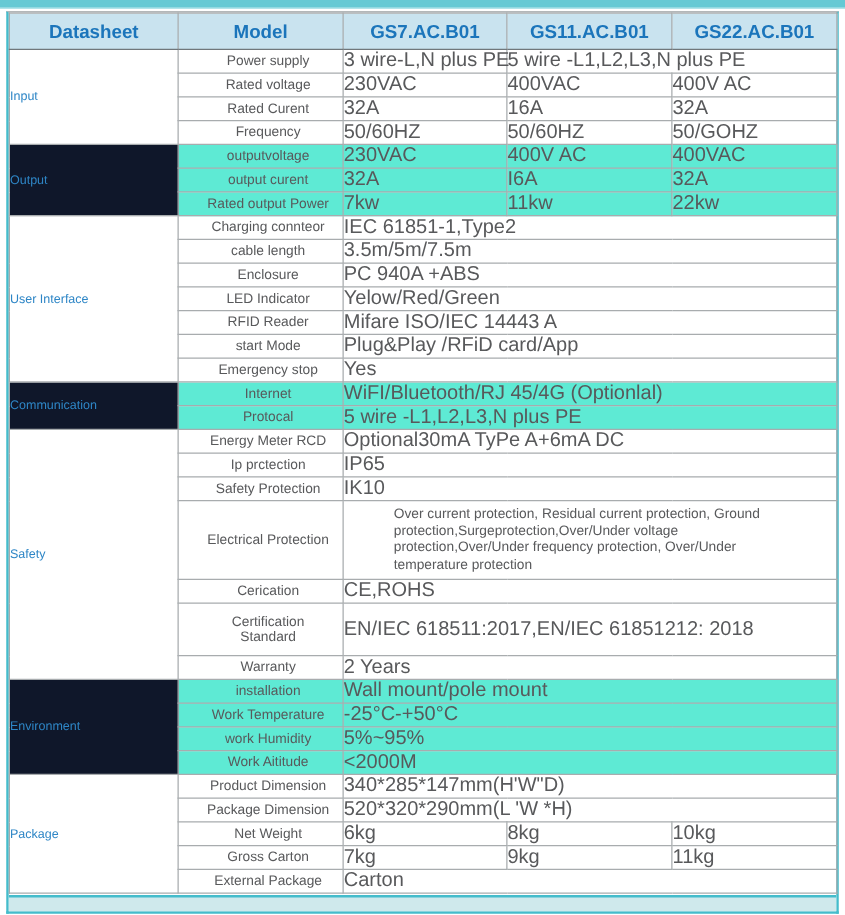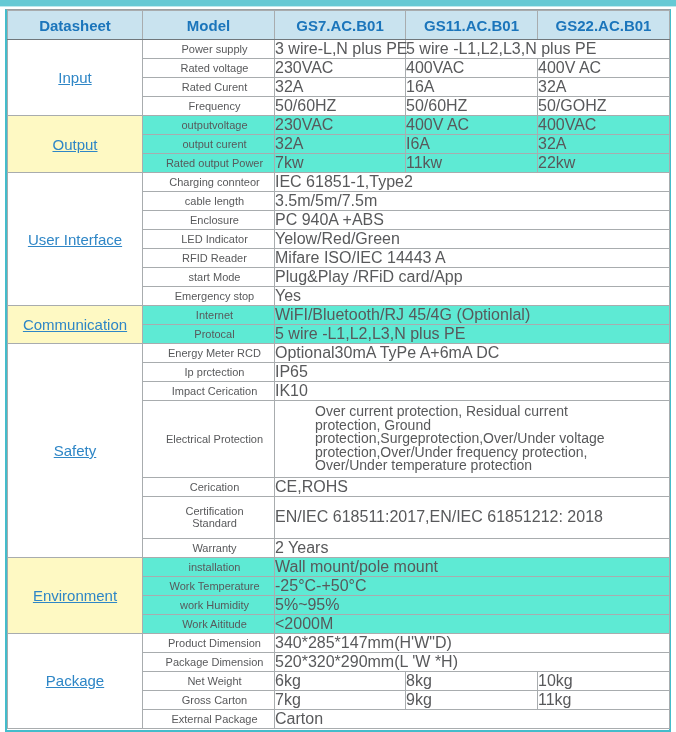--- a/index.html
+++ b/index.html
@@ -19,33 +19,33 @@
   table{border-collapse:collapse;table-layout:fixed;width:100%;}
   col.c1{width:135px}col.c2{width:132px}col.c3{width:131px}col.c4{width:132px}col.c5{width:132px}
   td,th{border:1px solid #a8acae;padding:0;vertical-align:middle;}
   thead th{
     height:28px;background:#c9e3ef;color:#1b75bb;font-size:15px;font-weight:bold;
     text-align:center;border-bottom:1px solid #70777b;
   }
   tbody tr{height:19px;}
   tr.hl td{background:#5eead4;}
   .section-cell{
-    color:#2e86c6;font-size:15px;text-align:center;background:#ffffff;text-decoration:underline;
-  }
-  tr.hl .section-cell{background:#fef9c3;}
+    color:#2e86c6;font-size:10px;background:#ffffff;
+  }
+  tr.hl .section-cell{background:#0f172a;}
   .label-cell{
     color:#58595b;font-size:11px;text-align:center;padding-left:12px;white-space:nowrap;
   }
   .label-cell .narrow{display:inline-block;width:82px;white-space:normal;line-height:12px;}
   .value-cell{
     color:#58595b;font-size:16px;white-space:nowrap;
   }
   .value-cell.multiline{
     white-space:normal;text-align:left;padding:4px 36px 4px 40px;
-    font-size:14px;line-height:13.5px;margin-top:48px;
+    font-size:11px;line-height:13.5px;margin-top:48px;
   }
   .footer-strip{
     height:11px;background:#cfe9ec;border-top:2px solid #44bccb;margin-top:1px;
   }
 </style>
 </head>
 <body>
 
 <div class="top-strip"></div>
 
@@ -152,21 +152,21 @@
         <tr>
           <td class="section-cell" rowspan="7">Safety</td>
           <td class="label-cell">Energy Meter RCD</td>
           <td class="value-cell" colspan="3">Optional30mA TyPe A+6mA DC</td>
         </tr>
         <tr>
           <td class="label-cell">Ip prctection</td>
           <td class="value-cell" colspan="3">IP65</td>
         </tr>
         <tr>
-          <td class="label-cell">Impact Cerication</td>
+          <td class="label-cell">Safety Protection</td>
           <td class="value-cell" colspan="3">IK10</td>
         </tr>
         <tr style="height: 56px;">
           <td class="label-cell">Electrical Protection</td>
           <td class="value-cell multiline" colspan="3">Over current protection, Residual current protection, Ground protection,Surgeprotection,Over/Under voltage protection,Over/Under frequency protection, Over/Under temperature protection</td>
         </tr>
         <tr>
           <td class="label-cell">Cerication</td>
           <td class="value-cell" colspan="3">CE,ROHS</td>
         </tr>

